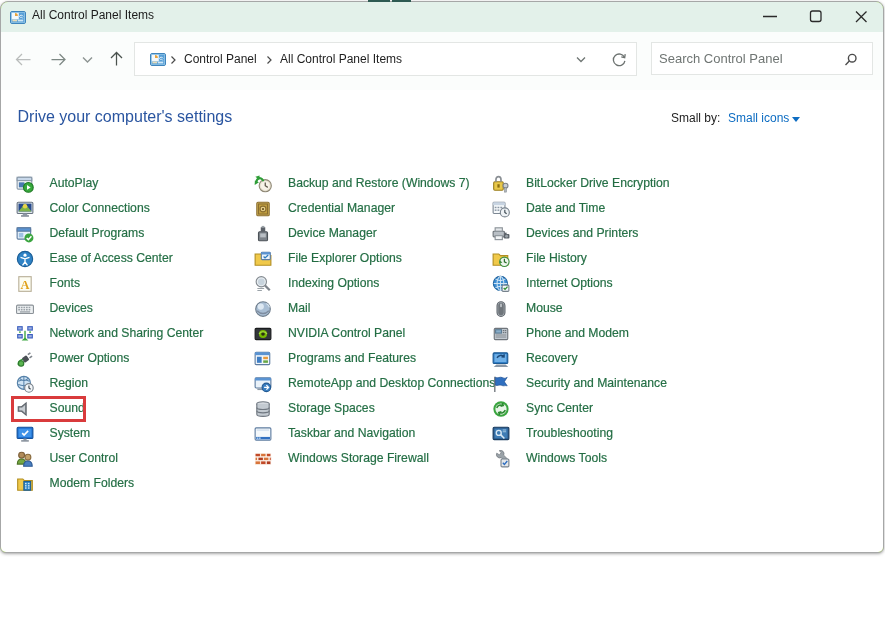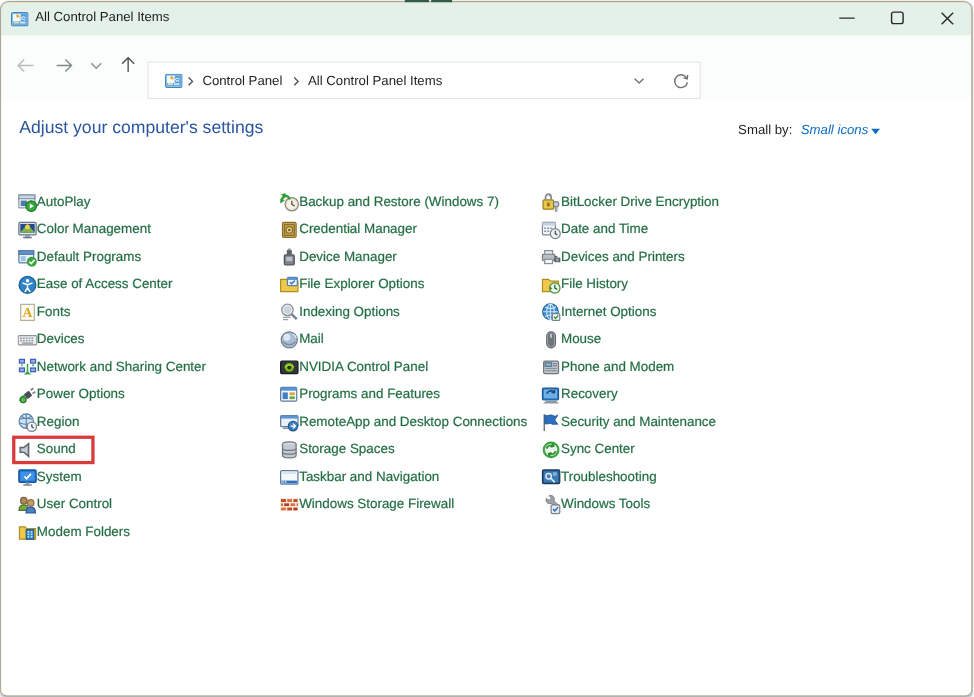--- a/index.html
+++ b/index.html
@@ -1,37 +1,37 @@
 <!DOCTYPE html>
 <html><head>
 <meta charset="utf-8">
 <style>
 html,body{margin:0;padding:0;}
 body{width:885px;height:634px;position:relative;overflow:hidden;
   font-family:"Liberation Sans",sans-serif;background:#ffffff;}
-.win{position:absolute;left:0px;top:1px;width:884px;height:632px;
+.win{position:absolute;left:0px;top:1px;width:884px;height:552px;
   border:1px solid #a6a7a7;border-radius:8px 8px 6px 6px;overflow:hidden;box-shadow:0 1px 3px rgba(80,80,80,0.5);
-  background:#fde047;box-sizing:border-box;padding-left:12px;}
+  background:#bef264;box-sizing:border-box;padding-left:12px;}
 .titlebar{position:absolute;left:0;top:0;width:100%;height:30px;background:#e3f1ea;}
 .title-text{position:absolute;left:31px;top:6.4px;font-size:12px;color:#1c1c1c;}
 .toolbar{position:absolute;left:0;top:30px;width:100%;height:58px;background:#fbfdfc;}
 .content{position:absolute;left:0;top:88px;width:100%;height:543px;background:#ffffff;}
 .smudge{position:absolute;top:0;height:2px;background:#2e5a52;z-index:5;}
-.abar{position:absolute;left:133px;top:10px;width:503px;height:34px;border:1px solid #e3e6e4;background:#fff;box-sizing:border-box;margin-top:14px;}
+.abar{position:absolute;left:133px;top:10px;width:503px;height:34px;border:1px solid #e3e6e4;background:#fff;box-sizing:border-box;}
 .sbox{position:absolute;left:650px;top:10px;width:222px;height:33px;border:1px solid #e3e6e4;background:#fff;box-sizing:border-box;}
 .sbox span{position:absolute;left:7px;top:7.5px;font-size:13px;color:#6f7573;}
 .crumbtxt{position:absolute;top:8.5px;font-size:12px;color:#1e1e1e;}
 .heading{position:absolute;left:16.5px;top:105.6px;font-size:16px;color:#2a55a0;}
 .viewby{position:absolute;left:670px;top:109px;font-size:12px;color:#1e1e1e;}
-.smallicons{position:absolute;left:727px;top:109px;font-size:12px;color:#0c6cc2;font-style:italic;}
+.smallicons{position:absolute;left:727px;top:109px;font-size:12px;color:#0c6cc2;}
 .vtri{position:absolute;left:791px;top:114.5px;width:0;height:0;
   border-left:4.5px solid transparent;border-right:4.5px solid transparent;border-top:5.5px solid #0e6dc2;}
 .item{position:absolute;height:16px;}
 .item svg{position:absolute;left:-2px;top:-3.5px;width:18px;height:18px;}
-.item span{position:absolute;left:16px;top:-1.8px;font-size:12.2px;color:#226b41;white-space:nowrap;-webkit-text-stroke:0.2px #2e7b52;}
+.item span{position:absolute;left:32px;top:-1.8px;font-size:12.2px;color:#226b41;white-space:nowrap;-webkit-text-stroke:0.2px #2e7b52;}
 .redbox{position:absolute;left:10px;top:394px;width:75px;height:26px;border:3px solid #d93b3c;box-sizing:border-box;}
 </style>
 </head>
 <body>
 <div class="smudge" style="left:368px;width:22px;"></div>
 <div class="smudge" style="left:392px;width:19px;"></div>
 <div class="win">
   <div class="titlebar">
     <svg width="16" height="13" style="position:absolute;left:9px;top:9px" viewBox="0 0 16 13">
         <rect x="0.5" y="0.5" width="15" height="12" rx="1.5" fill="#a9d4ee" stroke="#3f84bc"></rect>
@@ -85,23 +85,30 @@
         </svg>
       <div class="crumbtxt" style="left:145px;">All Control Panel Items</div>
       <svg width="12" height="8" viewBox="0 0 12 8" style="position:absolute;left:440px;top:13px" fill="none" stroke="#6f7673" stroke-width="1.3">
           <path d="M2 1.5 L6 5.5 L10 1.5"></path>
         </svg>
       <svg width="16" height="16" viewBox="0 0 16 16" style="position:absolute;left:476px;top:9px" fill="none" stroke="#6c7270" stroke-width="1.3">
         <path d="M13.5 5.5 A5.8 5.8 0 1 0 13.9 8.8"></path>
         <path d="M10.3 4.8 L13.7 5.6 L14.2 2.2" fill="none"></path>
       </svg>
     </div>
+    <div class="sbox">
+      <span>Search Control Panel</span>
+      <svg width="14" height="14" viewBox="0 0 14 14" style="position:absolute;right:14px;top:10px" fill="none" stroke="#4c4c4c" stroke-width="1.4">
+        <circle cx="8.2" cy="5.2" r="3.8"></circle>
+          <path d="M5.3 8.1 L1.5 11.9"></path>
+      </svg>
+    </div>
   </div>
   <div class="content"></div>
-  <div class="heading">Adjust your computer's settings</div>
+  <div class="heading">Drive your computer's settings</div>
   <div class="viewby">Small by:</div>
   <div class="smallicons">Small icons</div>
   <div class="vtri"></div>
   <div id="items">
   <div class="item" style="left:16.5px;top:176px">
         <svg width="16" height="16" viewBox="0 0 16 16">
           <rect x="1" y="2" width="13" height="10.5" rx="1" fill="#f7f9fa" stroke="#8898a8"></rect>
           <rect x="1" y="2" width="13" height="3" fill="#c8d8ea" stroke="#8898a8"></rect>
           <rect x="2.5" y="6.5" width="5" height="4.5" fill="#4a7ab0"></rect>
           <circle cx="11" cy="11" r="4.3" fill="#37a93c" stroke="#1d7a22"></circle>
@@ -111,21 +118,21 @@
       </div>
   <div class="item" style="left:16.5px;top:201px">
         <svg width="16" height="16" viewBox="0 0 16 16">
           <rect x="1" y="2" width="14" height="10" rx="1" fill="#dfe6ec" stroke="#6a7583"></rect>
           <rect x="2.2" y="3.2" width="11.6" height="7" fill="#274a8c"></rect>
           <path d="M2.2 10.2 L8 3.2 L13.8 10.2 Z" fill="#7db34a"></path>
           <circle cx="8" cy="5.6" r="2" fill="#e8d44a"></circle>
           <rect x="6" y="12" width="4" height="1.6" fill="#909aa5"></rect>
           <rect x="4.5" y="13.6" width="7" height="1.2" fill="#6a7583"></rect>
         </svg>
-        <span>Color Management</span>
+        <span>Color Connections</span>
       </div>
   <div class="item" style="left:16.5px;top:226px">
         <svg width="16" height="16" viewBox="0 0 16 16">
           <rect x="1" y="2.5" width="12" height="10" rx="1" fill="#e8f2fb" stroke="#5e7ca0"></rect>
           <rect x="1" y="2.5" width="12" height="3" fill="#5a93d2" stroke="#5e7ca0"></rect>
           <rect x="2.5" y="7" width="4" height="4" fill="#9fc2e4"></rect>
           <circle cx="11.5" cy="11.5" r="4" fill="#3aa53f"></circle>
           <path d="M9.5 11.5 L11 13 L13.7 10" stroke="#fff" stroke-width="1.3" fill="none"></path>
         </svg>
         <span>Default Programs</span>

